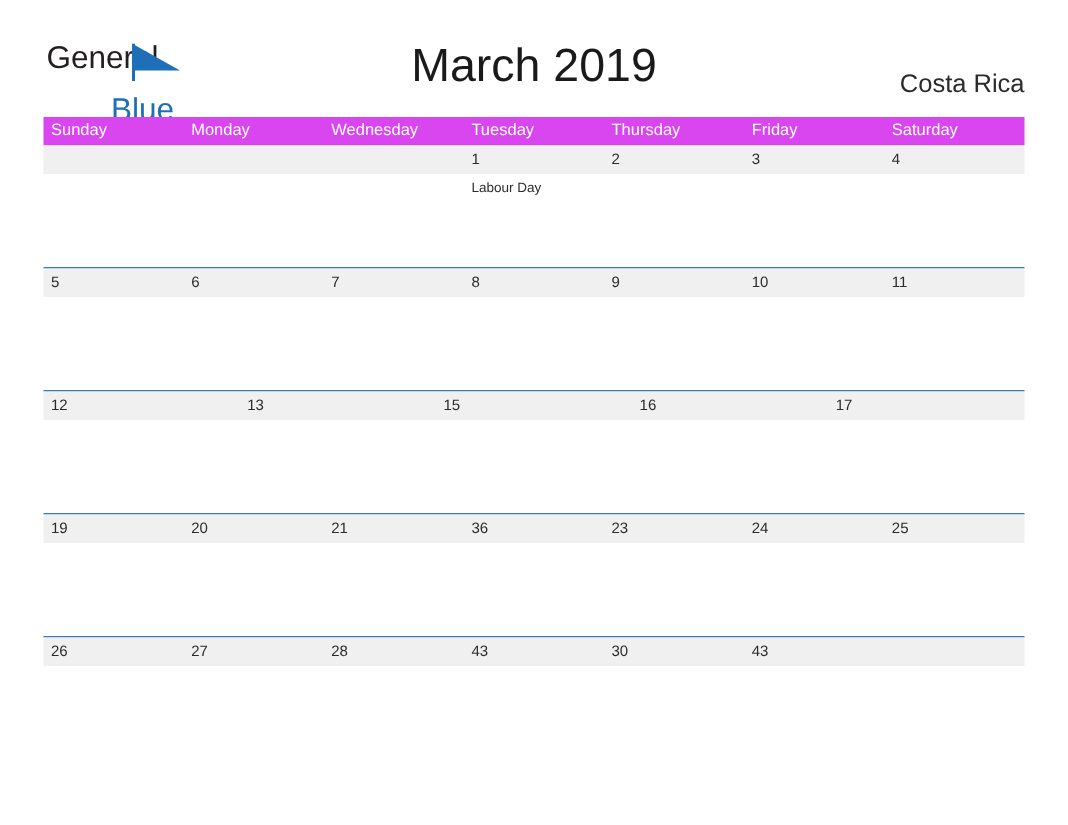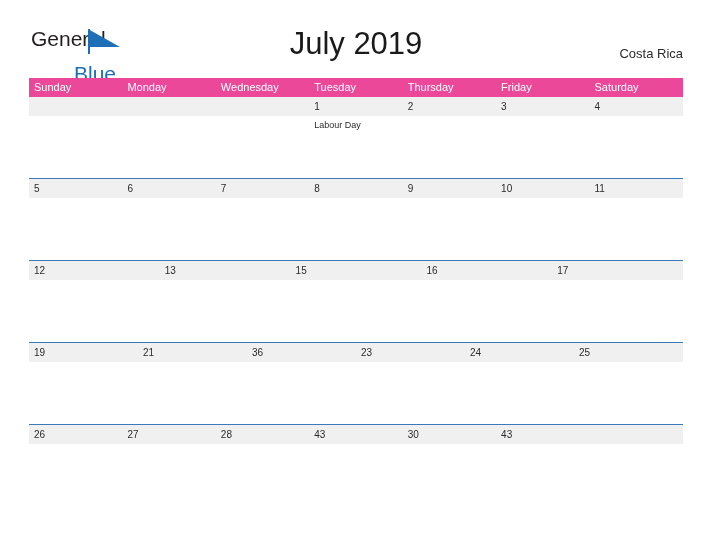--- a/index.html
+++ b/index.html
@@ -69,36 +69,36 @@
     font-weight: normal;
     color: #1a1a1a;
     font-family: "Liberation Sans", sans-serif;
     letter-spacing: 0px;
   }
 
   .region {
     position: absolute;
     right: 29px;
     top: 46px;
-    font-size: 13px;
+    font-size: 17px;
     color: #2b2b2b;
     font-family: "Liberation Sans", sans-serif;
   }
 
   
   .calendar {
     position: absolute;
     left: 29px;
     top: 78px;
     width: 654px;
   }
 
   .dow-row {
     display: flex;
-    background: #ec4899;
+    background: #d946ef;
     height: 19px;
   }
   .dow-cell {
     flex: 1 1 0;
     color: #ffffff;
     font-size: 11px;
     line-height: 19px;
     padding-left: 5px;
     box-sizing: border-box;
     font-family: "Liberation Sans", sans-serif;
@@ -159,21 +159,21 @@
       <span class="logo-general">General</span>
       <span class="logo-flag">
         <svg width="34" height="25" viewBox="0 0 34 25" xmlns="http://www.w3.org/2000/svg">
           <polygon points="0,0 32,18 0,18" fill="#1e6fb8"></polygon>
           <rect x="0" y="0" width="2" height="25" fill="#1e6fb8"></rect>
         </svg>
       </span>
       <span class="logo-blue">Blue</span>
     </div>
 
-    <div class="cal-title">July 2019</div>
+    <div class="cal-title">March 2019</div>
 
     <div class="region">Costa Rica</div>
   </div>
 
   <div class="calendar">
     <div class="dow-row">
       <div class="dow-cell">Sunday</div>
       <div class="dow-cell">Monday</div>
       <div class="dow-cell">Wednesday</div>
       <div class="dow-cell">Tuesday</div>
@@ -241,20 +241,21 @@
         <div class="event-cell"></div>
         <div class="event-cell"></div>
         <div class="event-cell"></div>
         <div class="event-cell"></div>
       </div>
     </div>
 
     <div class="week">
       <div class="week-numbers">
         <div class="num-cell">19</div>
+        <div class="num-cell">20</div>
         <div class="num-cell">21</div>
         <div class="num-cell">36</div>
         <div class="num-cell">23</div>
         <div class="num-cell">24</div>
         <div class="num-cell">25</div>
       </div>
       <div class="week-events">
         <div class="event-cell"></div>
         <div class="event-cell"></div>
         <div class="event-cell"></div>

